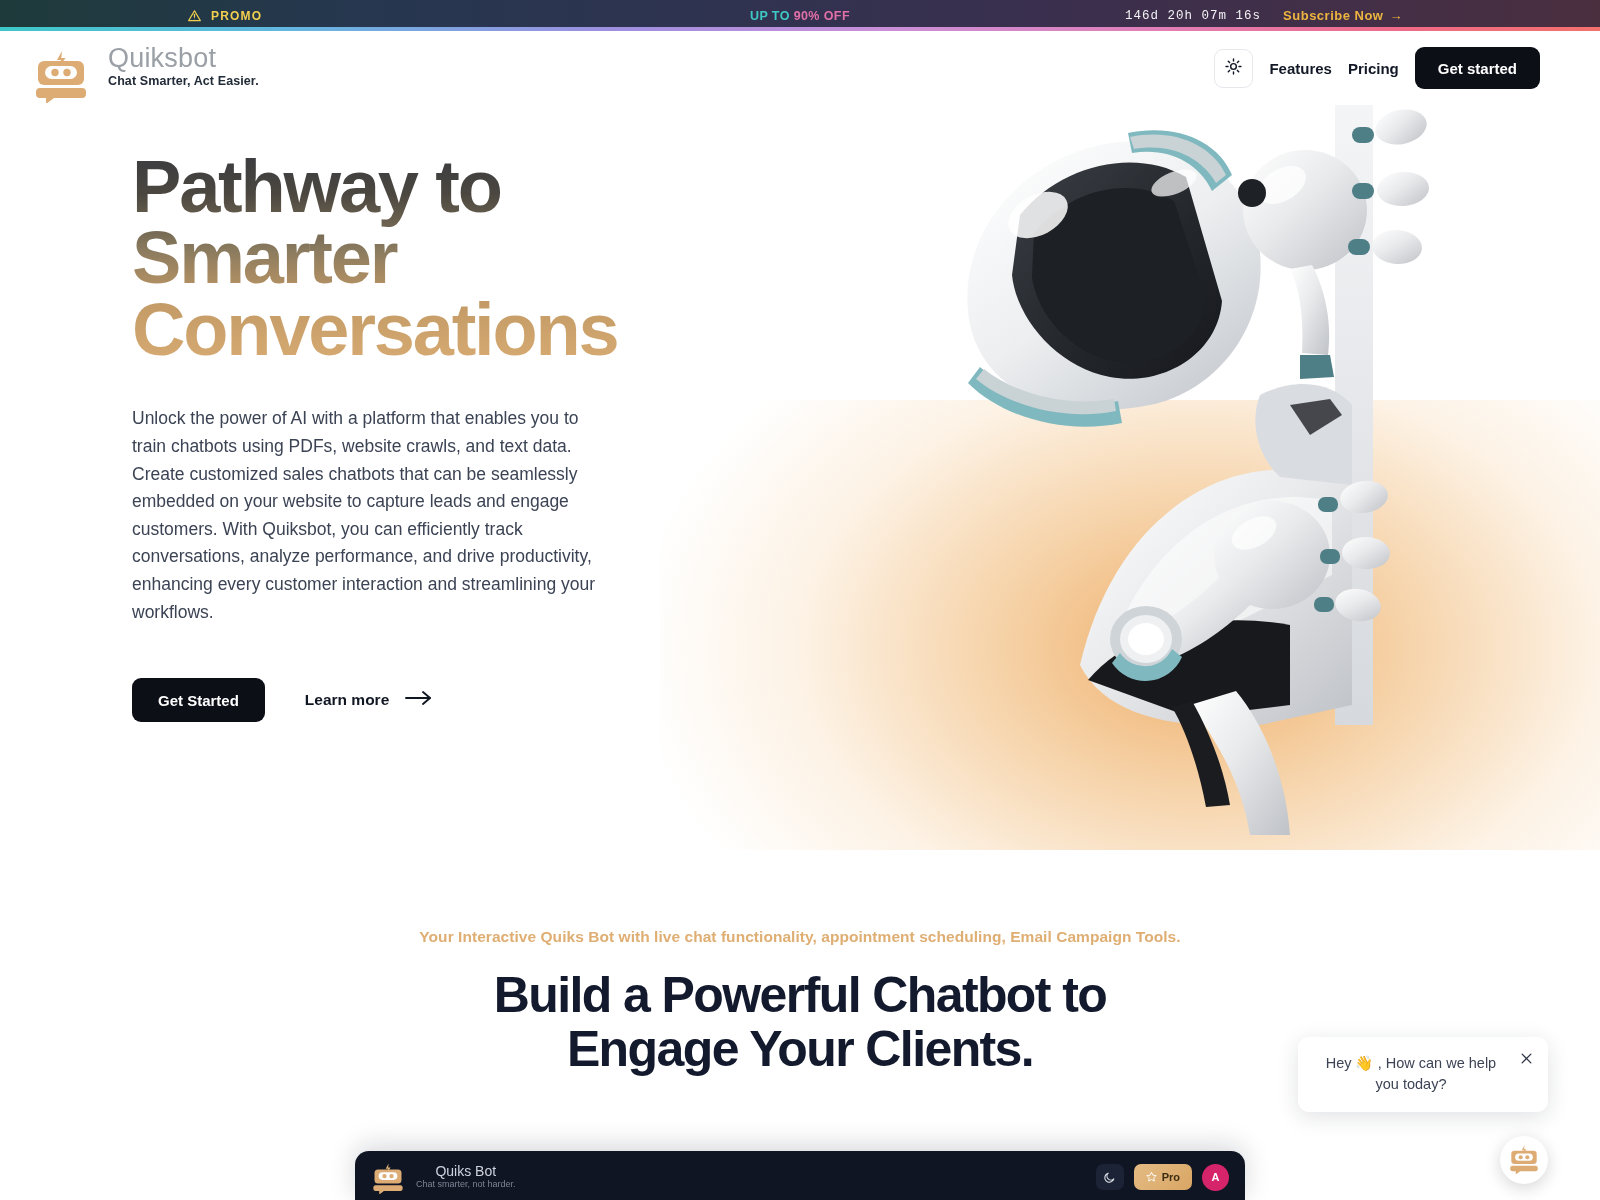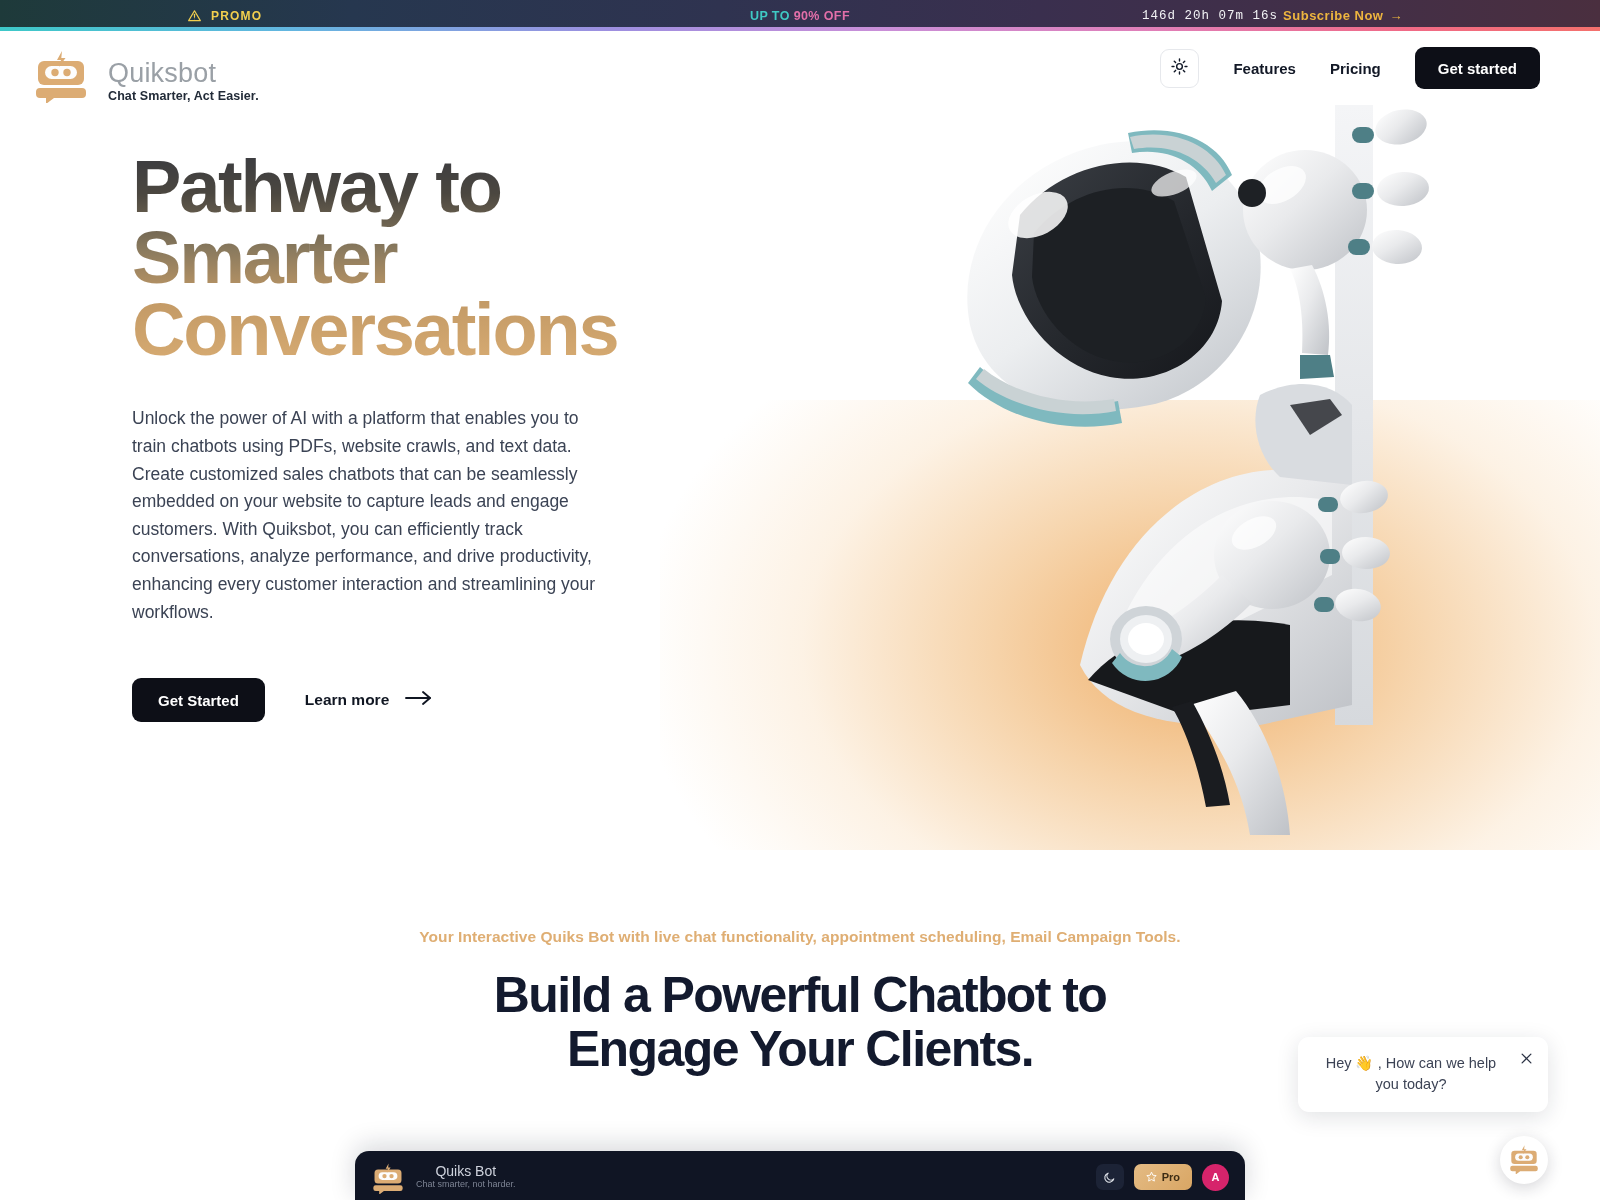--- a/index.html
+++ b/index.html
@@ -23,36 +23,36 @@
   .promo-bar::after{
     content:""; position:absolute; left:0; right:0; bottom:0; height:4px;
     background:linear-gradient(90deg,#3ec8c8 0%,#63b6e0 18%,#9d8fe0 38%,#c98fd8 55%,#e07fb8 72%,#f06a86 88%,#f4716d 100%);
   }
   .promo-left{ position:absolute; left:187px; display:flex; align-items:center; gap:9px; }
   .promo-label{ color:#f2cf4e; font-weight:700; font-size:12px; letter-spacing:1.2px; }
   .warn-icon{ width:15px; height:14px; display:block; }
   .promo-center{ position:absolute; left:0; right:0; text-align:center; font-weight:700; font-size:12.5px; letter-spacing:.4px; }
   .promo-c1{ color:#3fc9c4; }
   .promo-c2{ color:#e36fa9; }
-  .promo-right{ position:absolute; right:197px; display:flex; align-items:center; gap:5px; }
+  .promo-right{ position:absolute; right:197px; display:flex; align-items:center; gap:22px; }
   .countdown{ color:#f2f3f5; font-family:"Liberation Mono","DejaVu Sans Mono",monospace; font-size:12.5px; letter-spacing:1px; }
   .subscribe-link{ color:#edb53f; font-weight:600; font-size:13px; display:flex; align-items:center; gap:6px; text-decoration:none; cursor:pointer; }
 
   
   .site-header{
     height:74px; display:flex; align-items:center; justify-content:space-between;
     padding:0 60px 0 32px; background:#fff; position:relative; z-index:30;
   }
-  .brand{ display:flex; align-items:flex-end; gap:18px;margin-top:12px; }
+  .brand{ display:flex; align-items:flex-start; gap:18px;margin-top:12px; }
   .brand-mark{ width:58px; height:58px; flex:0 0 58px; }
   .brand-text{ display:flex; flex-direction:column; gap:2px; }
   .brand-name{ font-size:27px; color:#9aa0a6; font-weight:400; letter-spacing:.2px; line-height:1; }
   .brand-tag{ font-size:12.5px; color:#222b38; font-weight:600; letter-spacing:.1px; }
 
-  .nav-right{ display:flex; align-items:center; gap:34px;padding-left:32px; }
+  .nav-right{ display:flex; align-items:center; gap:16px;padding-left:32px; }
   .theme-toggle{
     width:39px; height:39px; border:1px solid #e6e8ec; border-radius:9px;
     background:#fff; display:flex; align-items:center; justify-content:center; cursor:pointer;
   }
   .nav-link{ font-size:15px; font-weight:600; color:#121826; text-decoration:none; cursor:pointer; }
   .btn-get-started{
     background:#0d0f17; color:#fff; border:none; border-radius:9px;
     padding:0 23px; height:42px; font-size:15px; font-weight:700; cursor:pointer;
     font-family:inherit;
   }

